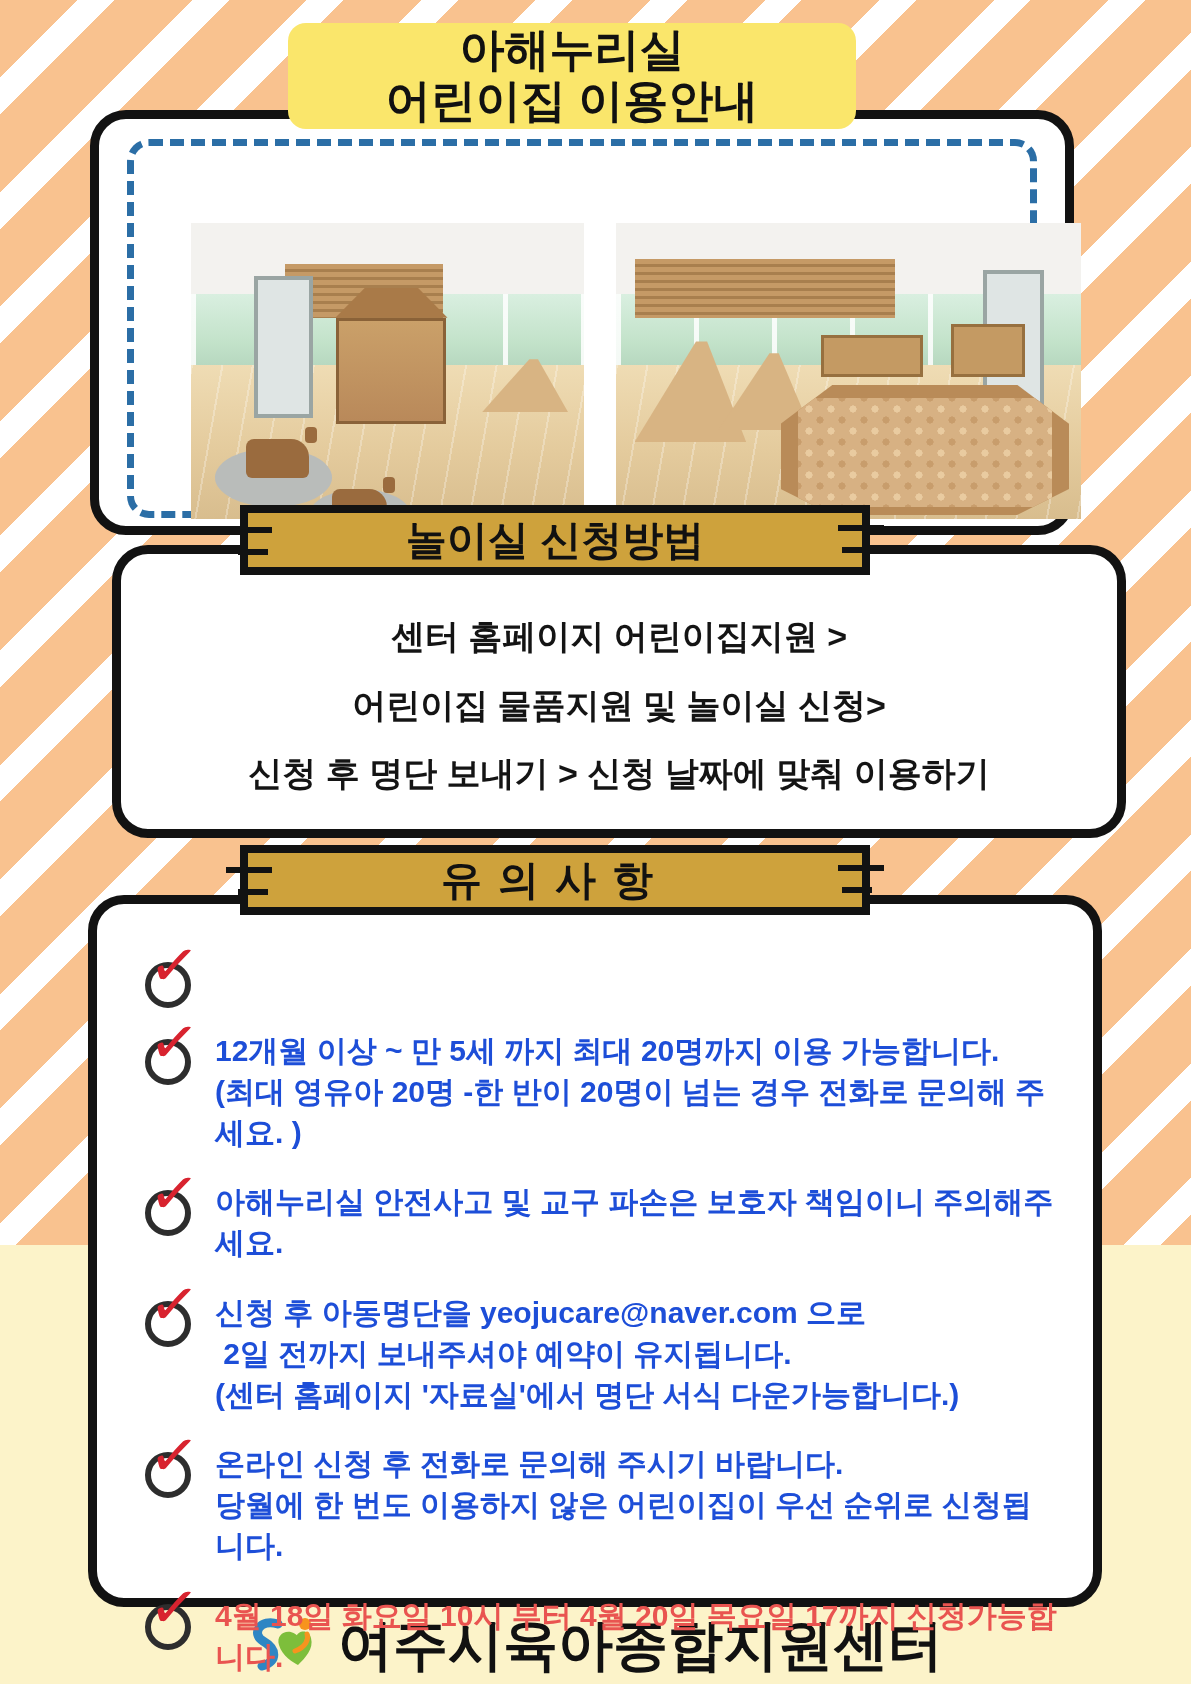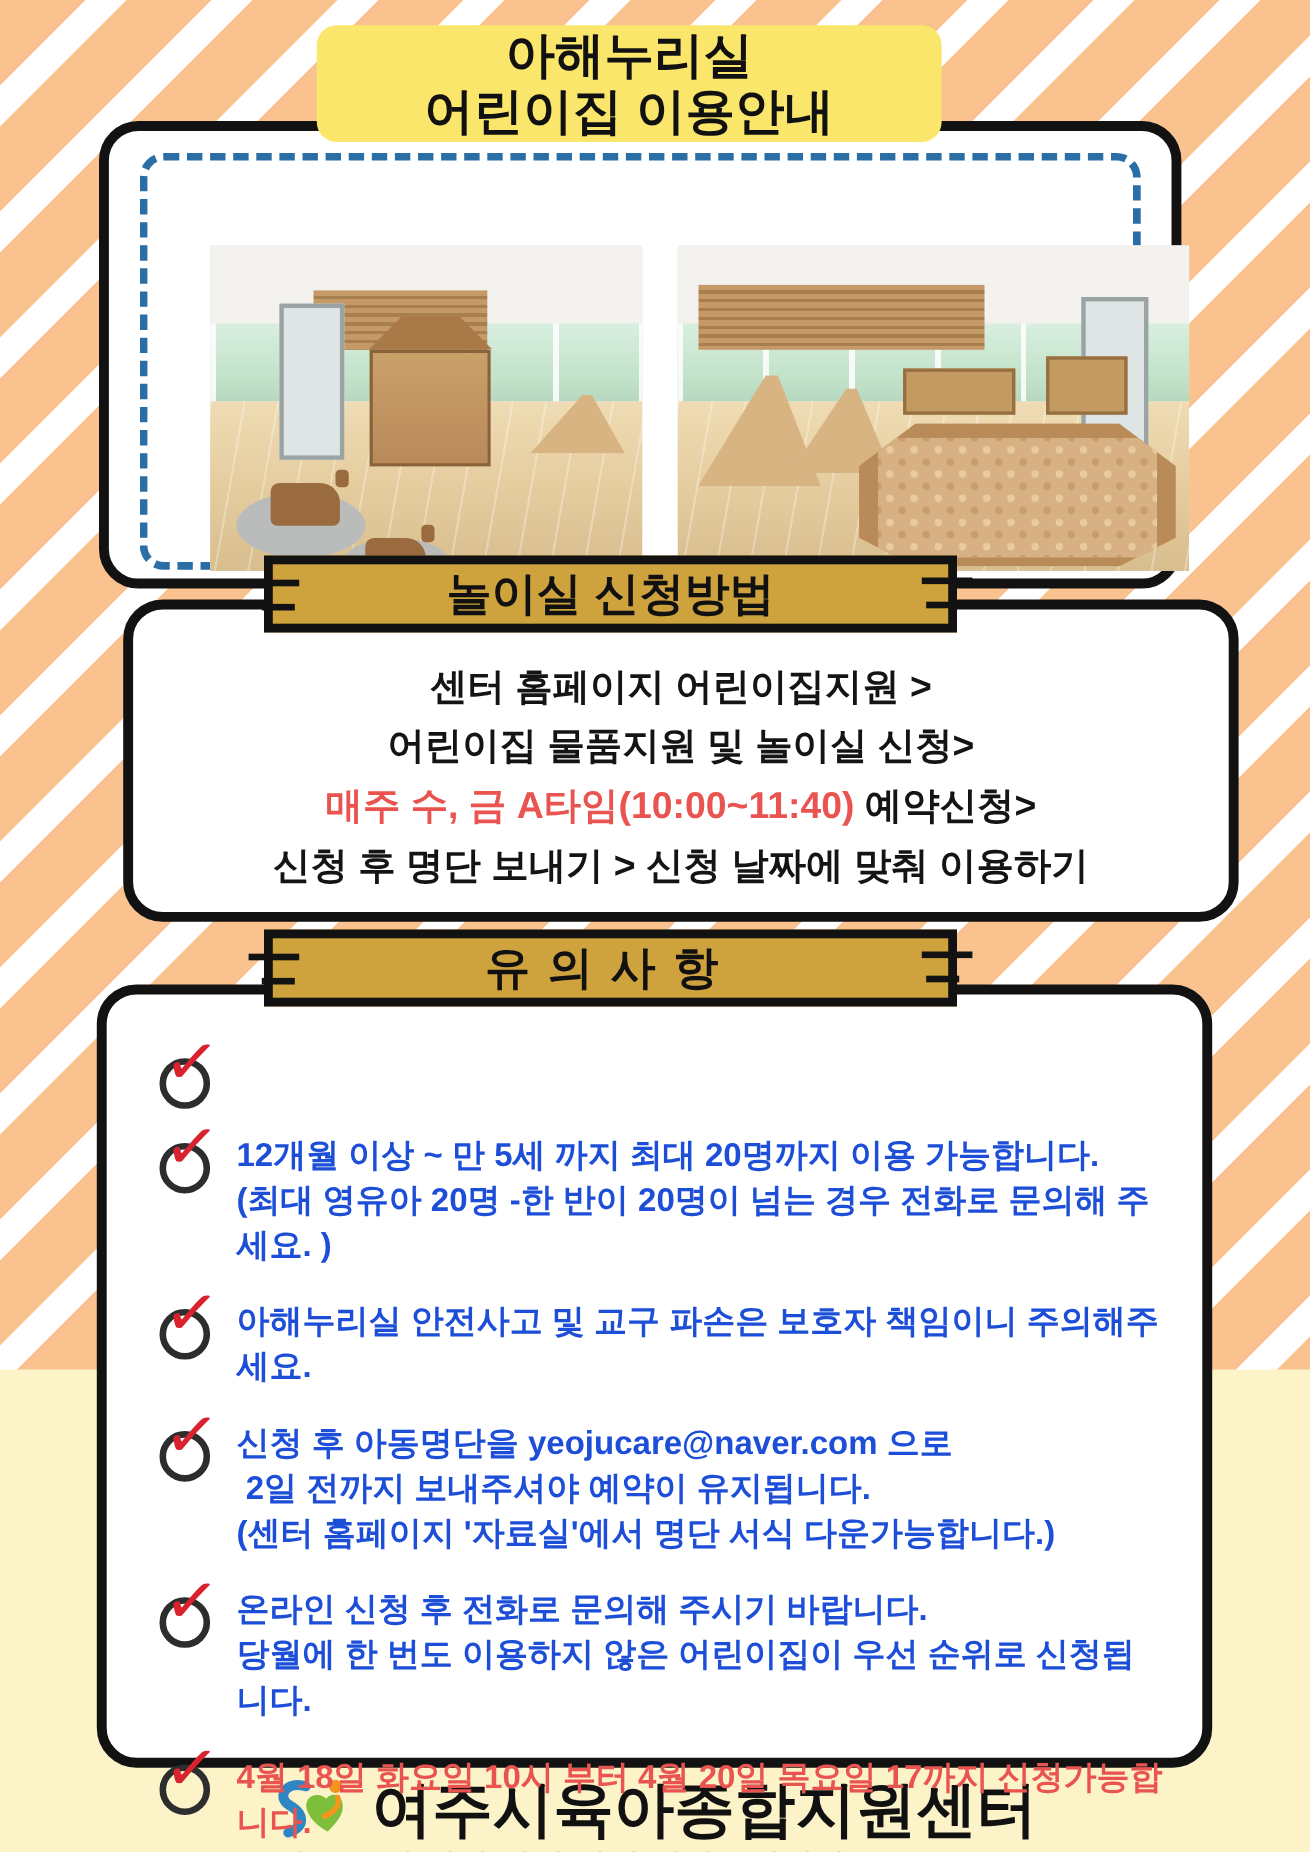--- a/index.html
+++ b/index.html
@@ -121,21 +121,20 @@
     <div class="mark m-l1"></div>
     <div class="mark m-l2"></div>
     <div class="mark m-r1"></div>
     <div class="mark m-r2"></div>
     <span class="banner-label">놀이실 신청방법</span>
   </div>
 
   <div class="panel steps-box">
     <p class="step">센터 홈페이지 어린이집지원 &gt;</p>
     <p class="step">어린이집 물품지원 및 놀이실 신청&gt;</p>
-    <p class="step"><span class="red">매주 수, 금 A타임(10:00~11:40)</span><span> 예약신청&gt;</span></p>
     <p class="step">신청 후 명단 보내기 &gt; 신청 날짜에 맞춰 이용하기</p>
   </div>
 
   <div class="banner banner2">
     <div class="mark m-l1"></div>
     <div class="mark m-l2"></div>
     <div class="mark m-r1"></div>
     <div class="mark m-r2"></div>
     <span class="banner-label">유의사항</span>
   </div>

